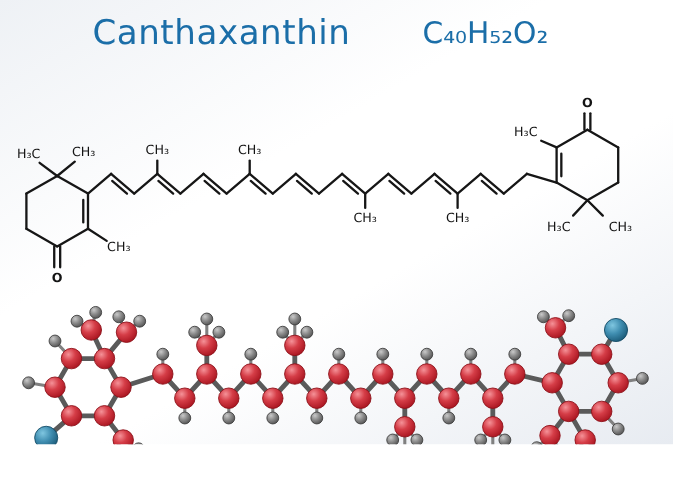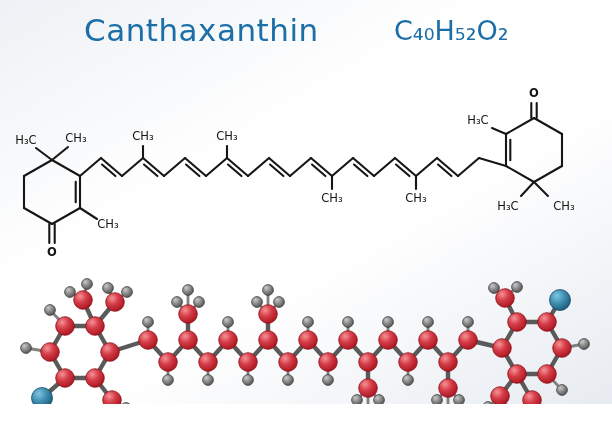--- a/index.html
+++ b/index.html
@@ -6,21 +6,21 @@
   .canvas{
     position:relative;width:612px;height:404px;overflow:hidden;
     background:linear-gradient(150deg,#eef1f5 0%,#ffffff 38%,#ffffff 60%,#e7ebf1 100%);
     font-family:"DejaVu Sans","Liberation Sans",sans-serif;
   }
   .title{
     position:absolute;left:84px;top:13px;font-size:31px;line-height:1.1;
     color:#1b6ea8;letter-spacing:0.5px;white-space:nowrap;
   }
   .formula{
-    position:absolute;left:394px;top:16px;font-size:27px;line-height:1.1;
+    position:absolute;left:384px;top:16px;font-size:27px;line-height:1.1;
     color:#1b6ea8;white-space:nowrap;
   }
   svg.scene{position:absolute;left:0;top:0;}
   .lbl{
     font-size:11.5px;fill:#141414;text-anchor:middle;
     font-family:"DejaVu Sans","Liberation Sans",sans-serif;
   }
   .lbl.oxy{font-weight:bold;}
 </style>
 </head>

